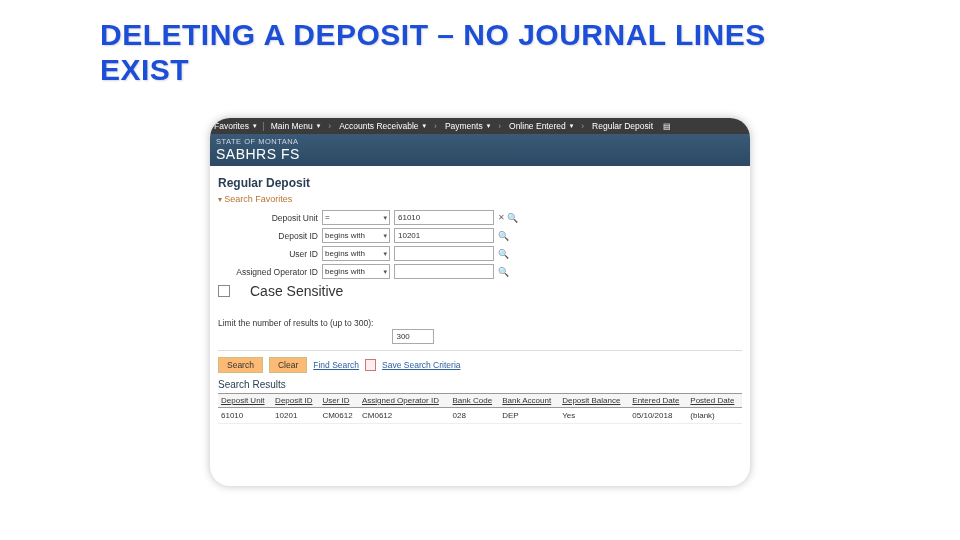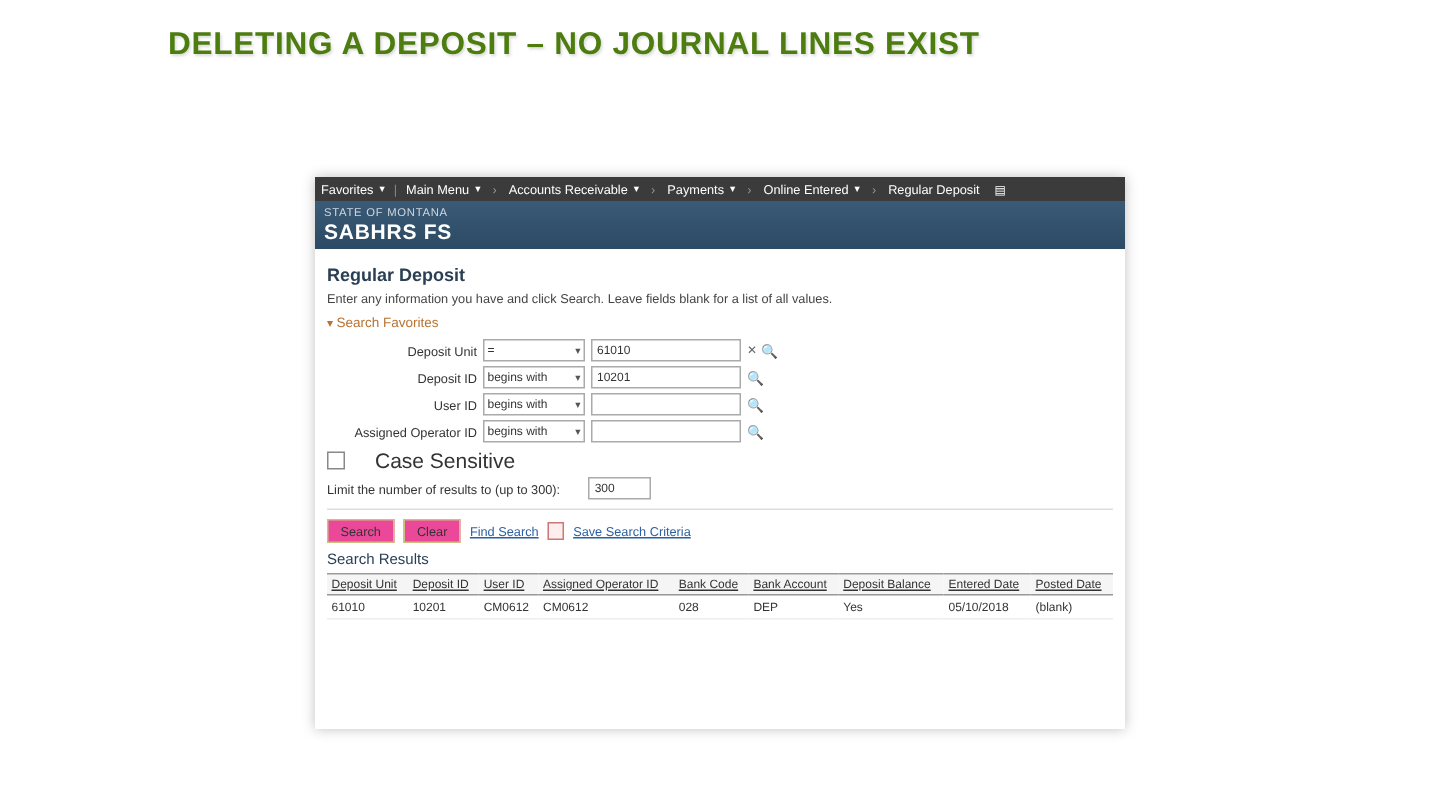--- a/index.html
+++ b/index.html
@@ -8,40 +8,41 @@
     width: 960px;
     height: 540px;
     background: #fff;
     font-family: Arial, sans-serif;
     overflow: hidden;
     position: relative;
   }
   .slide-title {
     position: absolute;
     top: 18px;
-    left: 112px;
+    left: 100px;
     right: 100px;
-    font-size: 21px;
+    font-size: 30px;
     font-weight: bold;
-    color: #4d7c0f;
+    color: #1d4ed8;
     letter-spacing: 0.5px;
     text-shadow: 1px 1px 2px rgba(128,128,128,0.3);
     line-height: 1.15;
   }
   .app-window {
     position: absolute;
     top: 118px;
     left: 210px;
     width: 540px;
     height: 368px;
     background: #fff;
     box-shadow: 0 0 8px rgba(0,0,0,0.25);
     font-size: 9px;
     color: #333;
     overflow: hidden;
+    border-radius: 20px;
   }
   .topnav {
     background: #3b3b3b;
     color: #fff;
     height: 16px;
     display: flex;
     align-items: center;
     padding: 0 4px;
     gap: 6px;
     font-size: 8.5px;
@@ -66,21 +67,21 @@
     color: #fff;
     padding: 3px 6px 4px;
   }
   .banner-small {
     font-size: 7.5px;
     letter-spacing: 0.5px;
     color: #cfd8e0;
   }
   .banner-large {
     font-size: 14px;
-    font-weight: bold;
+    font-weight: normal;
     letter-spacing: 0.5px;
   }
   .content {
     padding: 6px 8px;
   }
   .page-heading {
     font-size: 12px;
     font-weight: bold;
     color: #2a3f54;
     margin: 4px 0 4px;
@@ -189,34 +190,35 @@
   .limit-row {
     font-size: 8.5px;
     margin-top: 3px;
     display: flex;
     align-items: center;
     gap: 19px;
   }
   .limit-row .txt-input {
     width: 34px;
     min-width: 34px;
+    margin-top: 27px;
   }
   hr.sep-line {
     border: none;
     border-top: 1px solid #ddd;
     margin: 6px 0;
   }
   .btn-row {
     display: flex;
     align-items: center;
     gap: 6px;
     font-size: 8.5px;
   }
   .btn {
-    background: #ec4899;
+    background: #fdba74;
     border: 1px solid #ccc080;
     padding: 2px 8px;
     font-size: 8.5px;
     cursor: pointer;
   }
   .link {
     color: #2b5fa0;
     text-decoration: underline;
     cursor: pointer;
   }
@@ -288,21 +290,20 @@
     <span style="margin-left:4px;font-size:8px">▤</span>
   </div>
 
   <div class="banner">
     <div class="banner-small">STATE OF MONTANA</div>
     <div class="banner-large">SABHRS FS</div>
   </div>
 
   <div class="content">
     <div class="page-heading">Regular Deposit</div>
-    <div class="instructions">Enter any information you have and click Search. Leave fields blank for a list of all values.</div>
 
 
     <div class="section-label">Search Favorites</div>
 
     <div class="criteria">
       <div class="crit-label">Deposit Unit</div>
       <div class="op-select">
           <span>= </span>
         </div>
       <div class="txt-input">61010</div>

